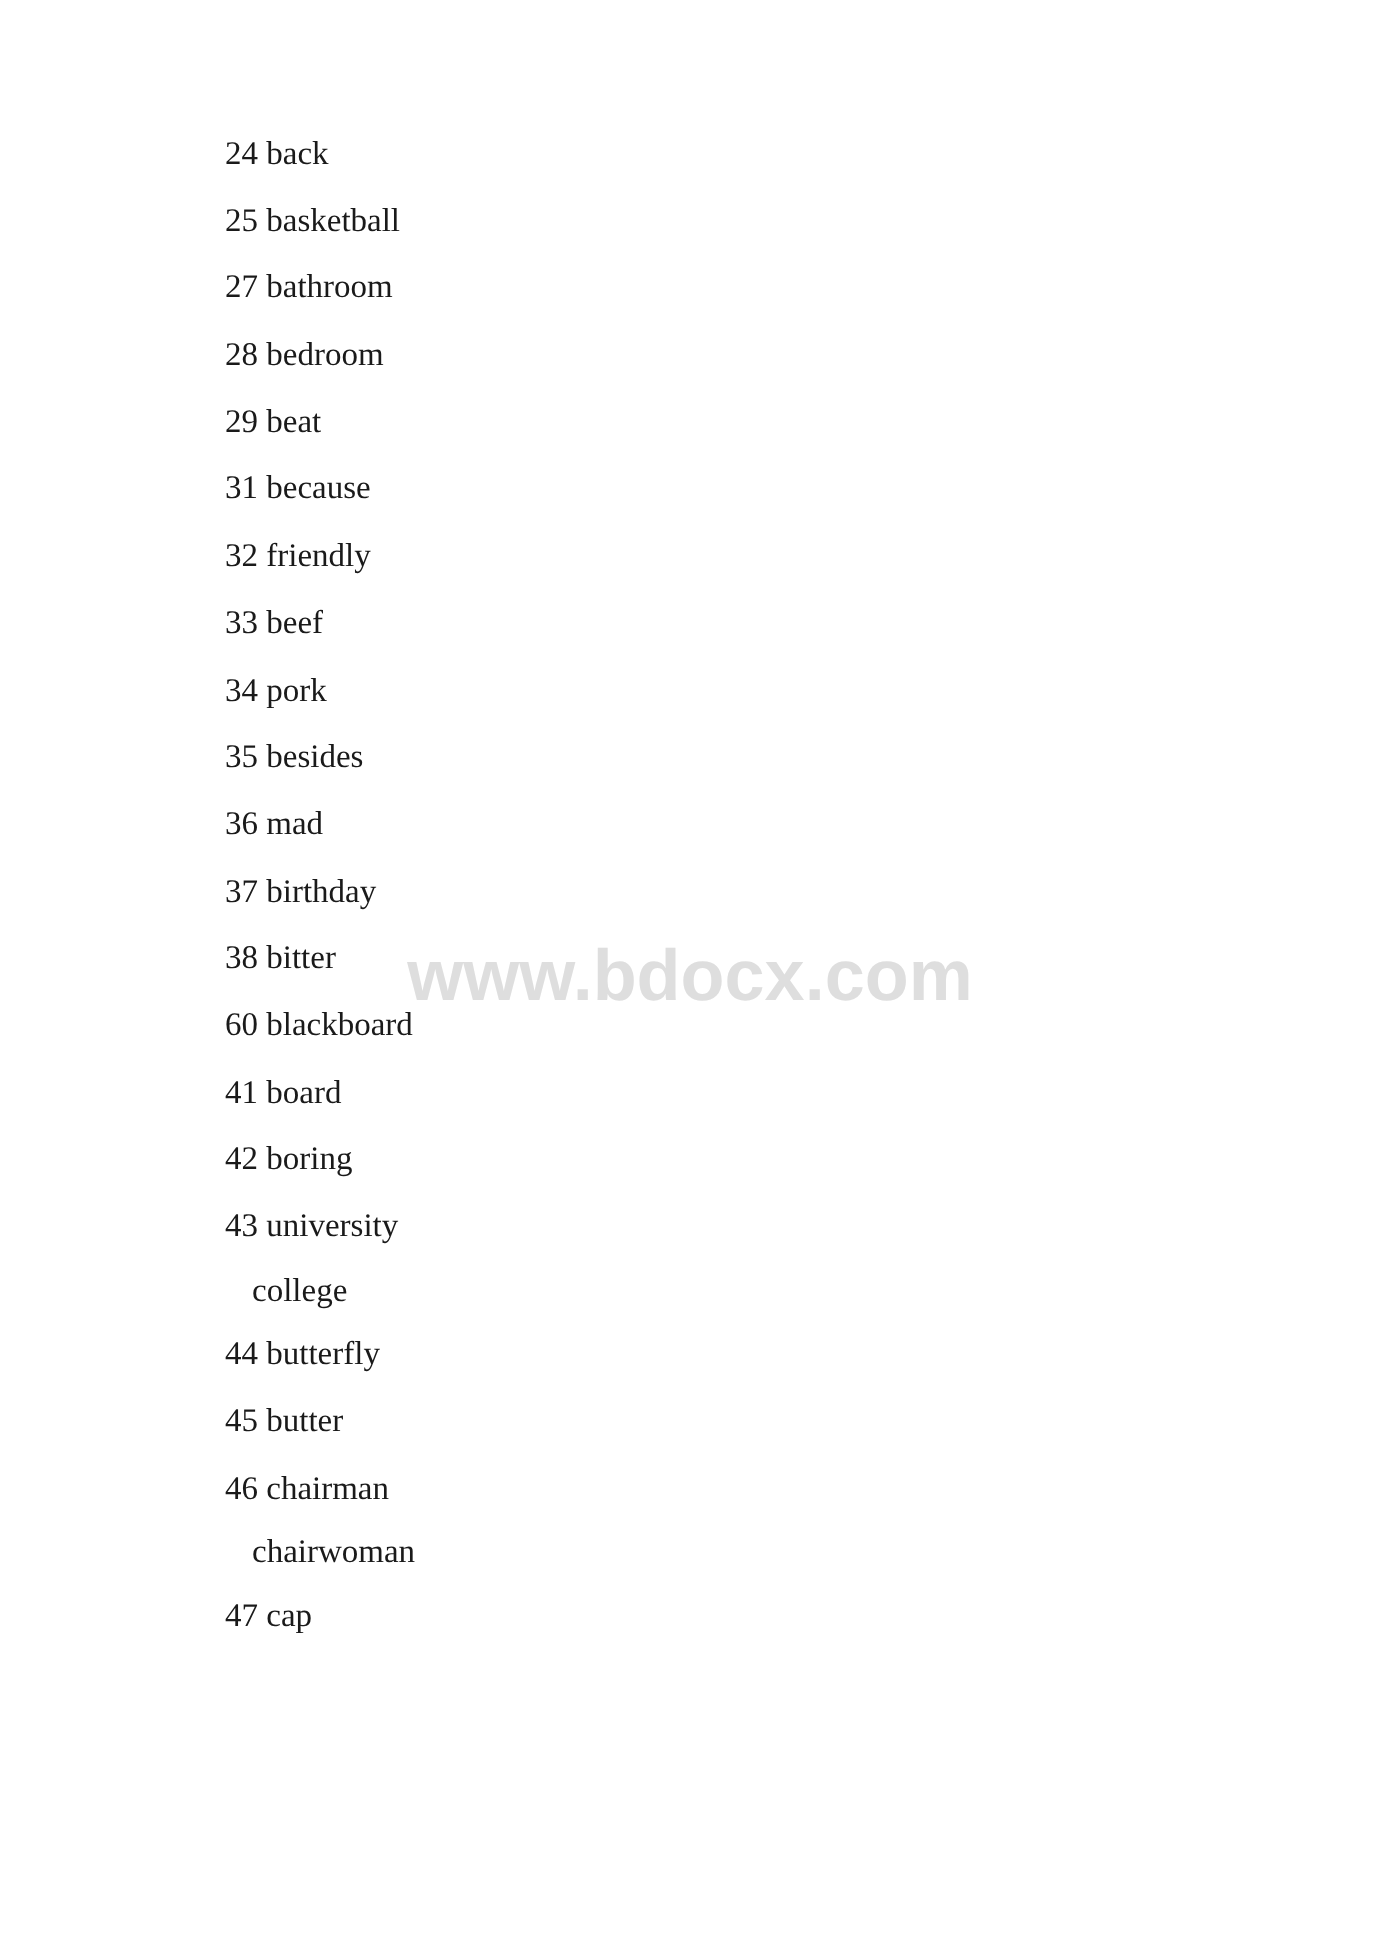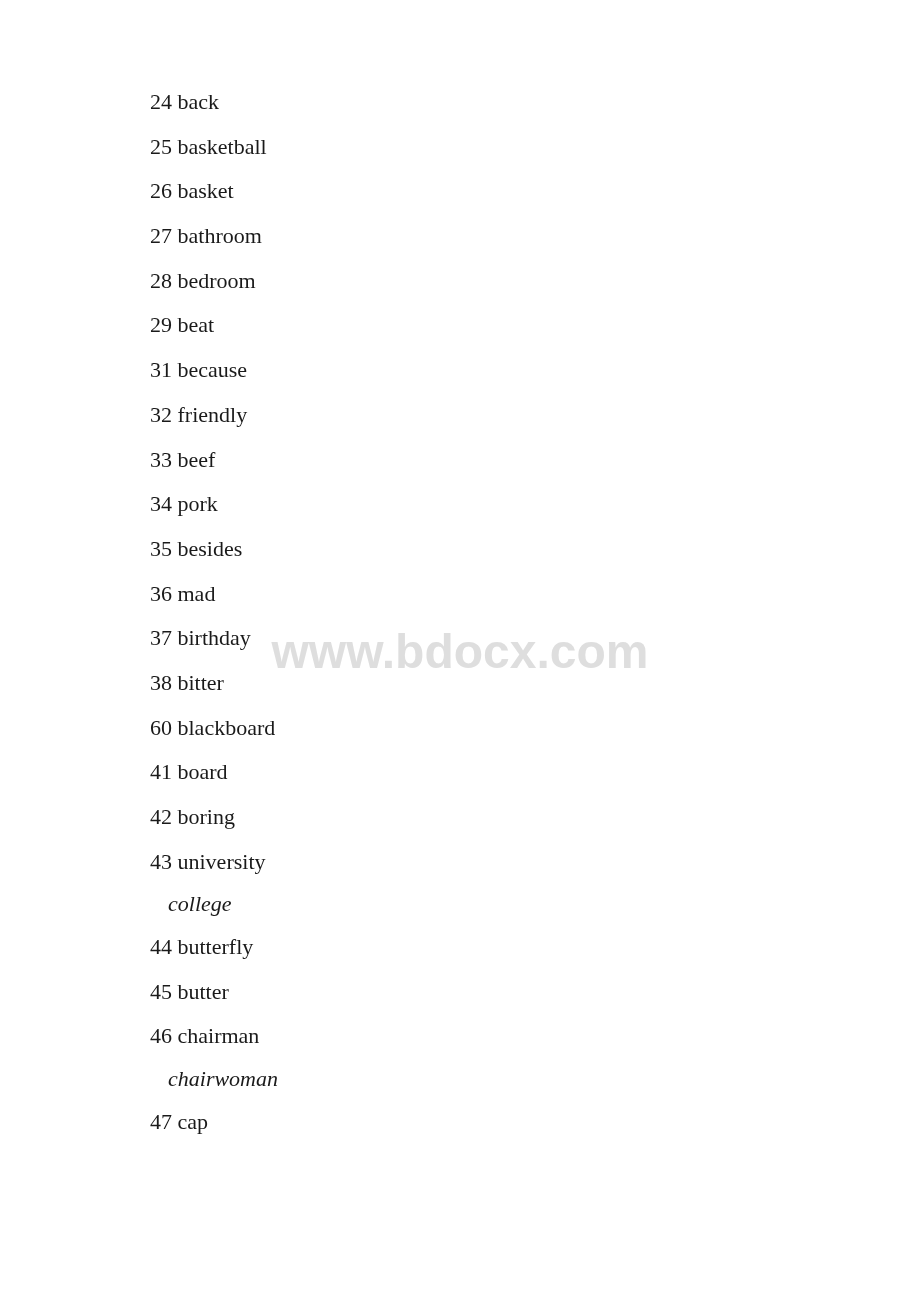--- a/index.html
+++ b/index.html
@@ -23,21 +23,20 @@
     }
 
     .list-item {
       line-height: 1.85;
       padding: 2px 0;
     }
 
     .sub-item {
       padding-left: 18px;
       line-height: 1.85;
-      font-style: italic;
     }
 
     .watermark {
       position: fixed;
       top: 50%;
       left: 50%;
       transform: translate(-50%, -50%);
       font-size: 48px;
       color: rgba(160, 160, 160, 0.35);
       font-family: Arial, sans-serif;
@@ -48,21 +47,20 @@
     }
   </style>
 </head>
 <body>
 
 <div class="watermark">www.bdocx.com</div>
 
 <div class="content" id="list-container">
     <div class="list-item">24 back</div>
     <div class="list-item">25 basketball</div>
-    <div class="list-item">26 basket</div>
     <div class="list-item">27 bathroom</div>
     <div class="list-item">28 bedroom</div>
     <div class="list-item">29 beat</div>
     <div class="list-item">31 because</div>
     <div class="list-item">32 friendly</div>
     <div class="list-item">33 beef</div>
     <div class="list-item">34 pork</div>
     <div class="list-item">35 besides</div>
     <div class="list-item">36 mad</div>
     <div class="list-item">37 birthday</div>

